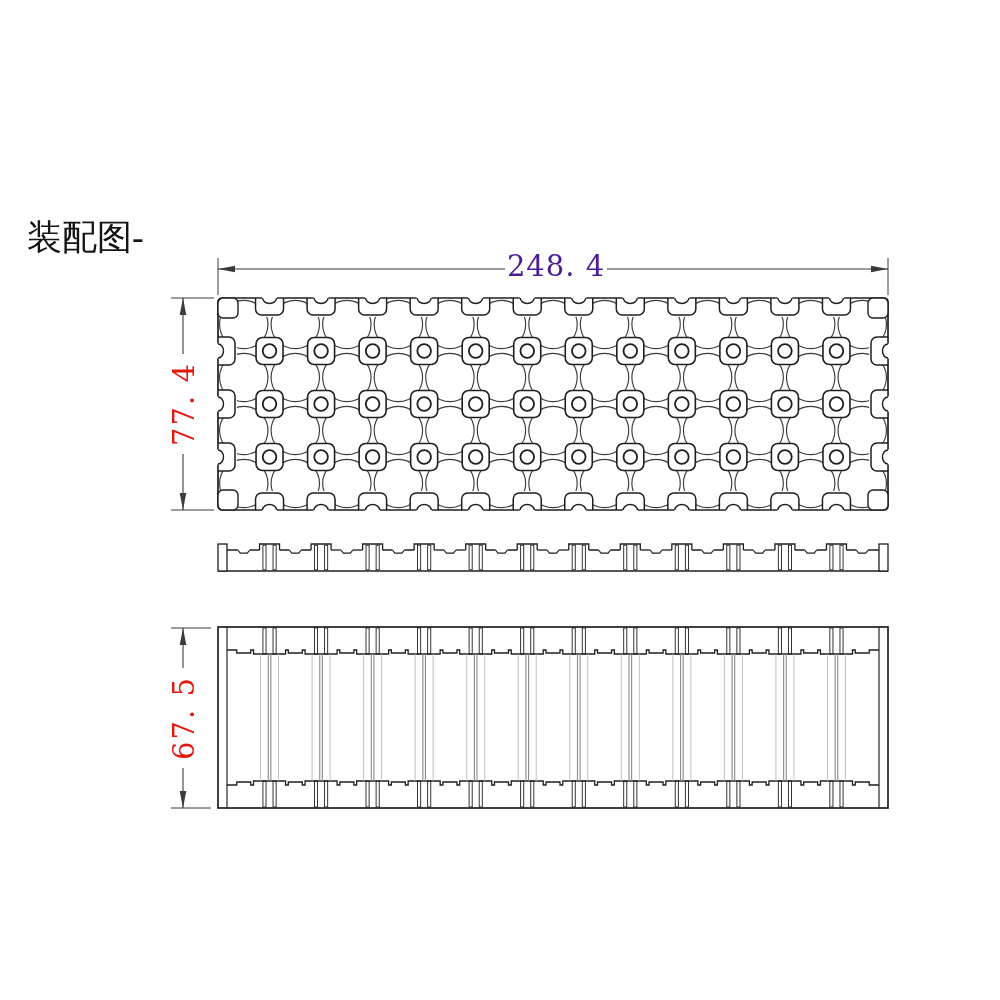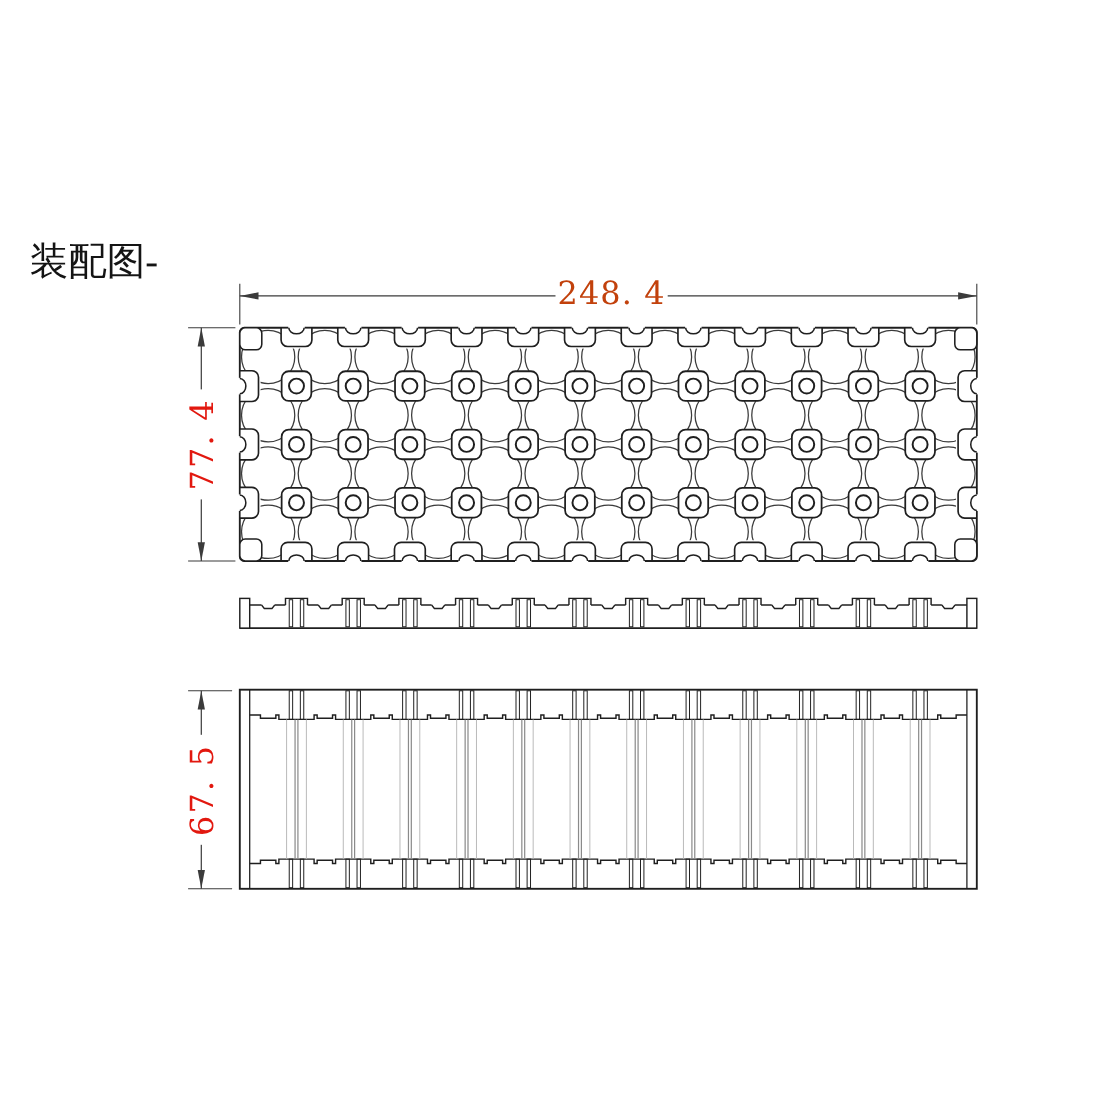--- a/index.html
+++ b/index.html
@@ -493,18 +493,18 @@
         <line x1="171" y1="808" x2="211" y2="808" stroke="#3b3b3b" stroke-width="1"></line>
         <line x1="183" y1="628" x2="183" y2="808" stroke="#3b3b3b" stroke-width="1.1"></line>
         <polygon points="183,628 179.7,645 186.3,645" fill="#3b3b3b"></polygon>
         <polygon points="183,808 186.3,791 179.7,791" fill="#3b3b3b"></polygon>
       </g>
     </svg>
 
   <div class="assembly-title">装配图-</div>
 
 
-  <div class="dim-label horizontal" style="color: #c2410c; text-align: center;">248. 4</div>
+  <div class="dim-label horizontal" style="color: #4c1d95; text-align: center;">248. 4</div>
 
   <div class="dim-label vertical v1" style="color: rgb(226, 24, 15);">77. 4</div>
 
   <div class="dim-label vertical v2" style="color: rgb(226, 24, 15);">67. 5</div>
 </div>
 
 </body></html>

